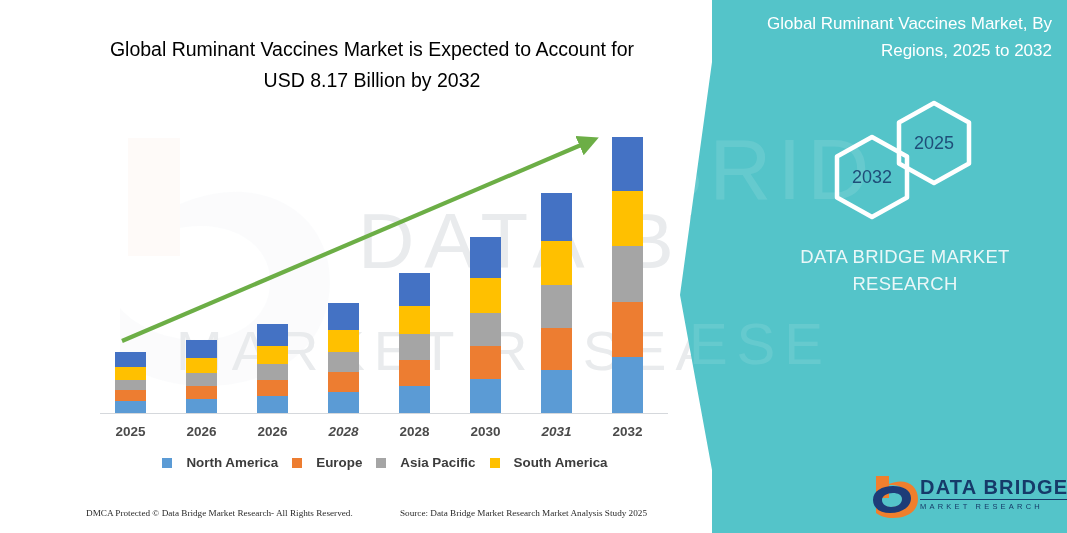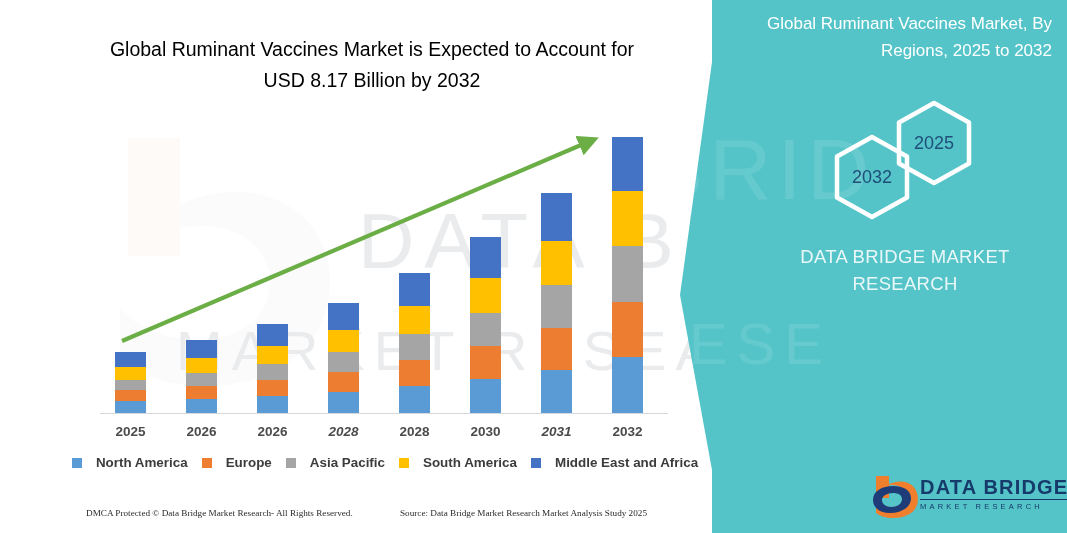--- a/index.html
+++ b/index.html
@@ -222,24 +222,20 @@
         <span class="legend-label">Europe</span>
       </div>
       <div class="legend-item">
         <span class="legend-swatch" style="background: rgb(165, 165, 165);"></span>
         <span class="legend-label">Asia Pacific</span>
       </div>
       <div class="legend-item">
         <span class="legend-swatch" style="background: rgb(255, 192, 0);"></span>
         <span class="legend-label">South America</span>
       </div>
-      <div class="legend-item">
-        <span class="legend-swatch" style="background: rgb(68, 114, 196);"></span>
-        <span class="legend-label">Middle East and Africa</span>
-      </div>
     </div>
 
   <div class="footer">
     <span class="f-left">DMCA Protected © Data Bridge Market Research- All Rights Reserved.</span>
     <span class="f-right">Source: Data Bridge Market Research  Market Analysis Study 2025</span>
   </div>
 
   <div class="teal-panel">
     <div class="tp-wm tp-wm-1">BRID</div>
     <div class="tp-wm tp-wm-2">RESE</div>

